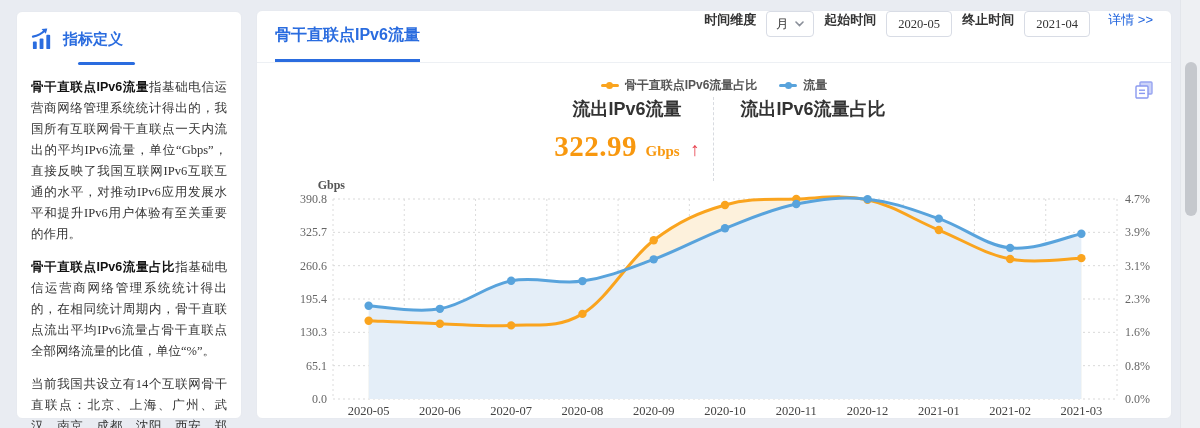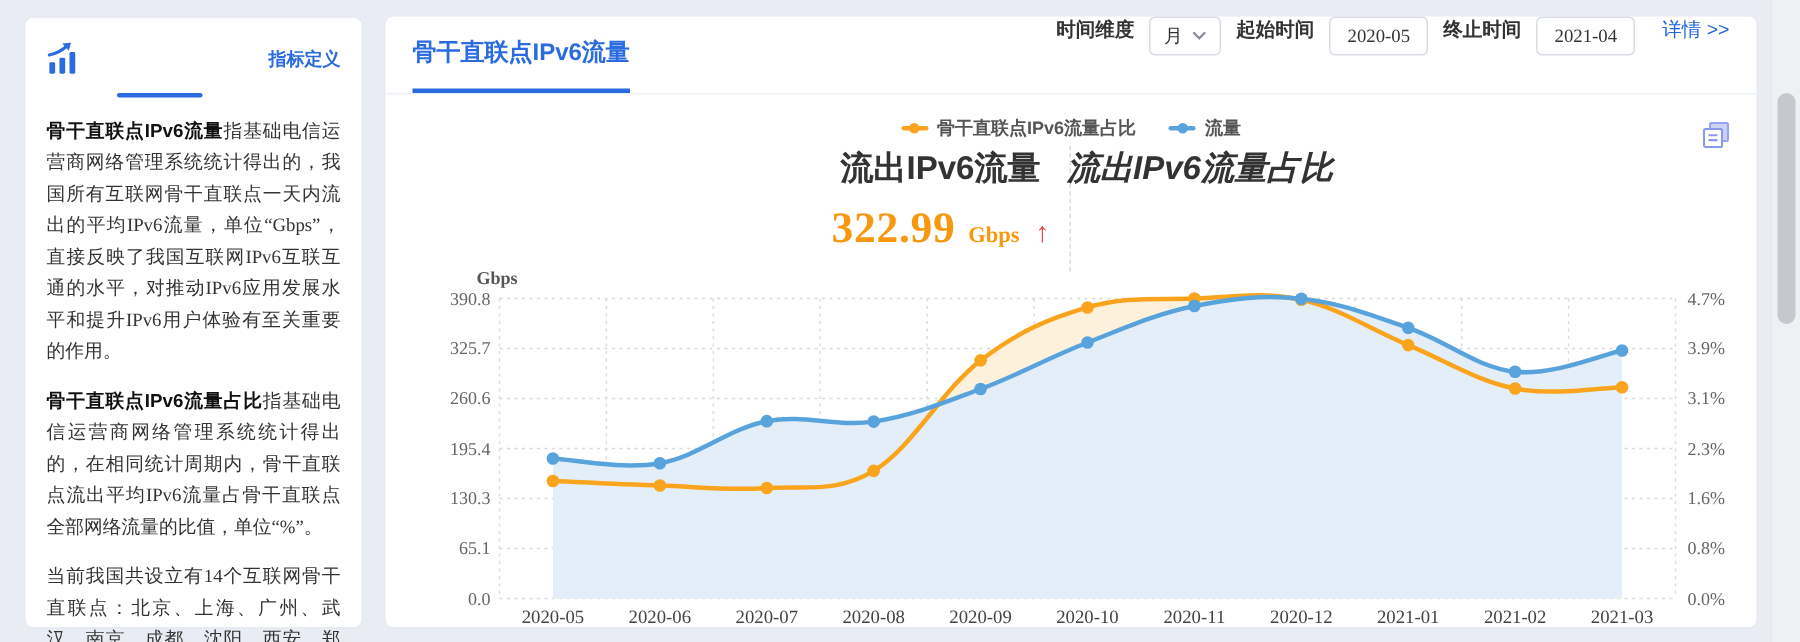--- a/index.html
+++ b/index.html
@@ -8,21 +8,21 @@
     background:#e9ecf2;
     font-family:"Liberation Sans",sans-serif;
     -webkit-font-smoothing:antialiased;
   }
   .card{
     position:absolute;background:#fff;border:1px solid #e7eaf0;border-radius:6px;
     box-sizing:border-box;
   }
   
   .sidebar{left:16px;top:11px;width:226px;height:408px;padding:16px 14px;}
-  .sidebar-head{display:flex;align-items:center;gap:9px;color:#2a6cdf;font-weight:bold;font-size:12px;justify-content:space-between;}
+  .sidebar-head{display:flex;align-items:center;gap:9px;color:#2a6cdf;font-weight:bold;font-size:15px;}
   .sidebar-underline{width:57px;height:3px;background:#2a6cdf;border-radius:2px;margin:11px 0 12px 47px;}
   .sidebar p{
     margin:12px 0 11px;font-family:"Liberation Serif",serif;
     font-size:12.5px;line-height:21px;color:#333;text-align:justify;
   }
   .sidebar p b{font-family:"Liberation Sans",sans-serif;color:#111;font-size:12.5px;}
   
   .main{left:256px;top:10px;width:916px;height:409px;}
   .main-header{
     height:52px;border-bottom:1px solid #edf0f4;display:flex;align-items:stretch;
@@ -50,22 +50,22 @@
   }
   .legend-item{display:flex;align-items:center;gap:6px;cursor:pointer;}
   .legend-marker{width:18px;height:2.5px;position:relative;border-radius:2px;}
   .legend-marker::after{
     content:'';position:absolute;width:7px;height:7px;border-radius:50%;
     background:inherit;left:5.5px;top:-2.5px;
   }
   
   .kpi{position:absolute;top:34px;width:230px;text-align:center;}
   .kpi-1{left:255px;}
-  .kpi-2{left:428px;font-style:italic;}
-  .kpi-title{font-size:22px;font-weight:bold;color:#333;}
+  .kpi-2{left:441px;}
+  .kpi-title{font-size:18px;font-weight:bold;color:#333;}
   .kpi-valueline{margin-top:9px;white-space:nowrap;}
   .kpi-value{
     font-family:"Liberation Serif",serif;font-weight:bold;font-size:29px;color:#f8980f;
     letter-spacing:.5px;
   }
   .kpi-unit{font-family:"Liberation Serif",serif;font-weight:bold;font-size:15px;color:#f8980f;margin-left:4px;}
   .kpi-arrow{color:#e84350;font-size:19px;font-weight:bold;margin-left:6px;}
   .kpi-delta{margin-top:7px;font-family:"Liberation Serif",serif;font-size:12.5px;color:#9aa0a6;}
   .kpi-divider{
     position:absolute;left:456px;top:34px;height:84px;width:0;

